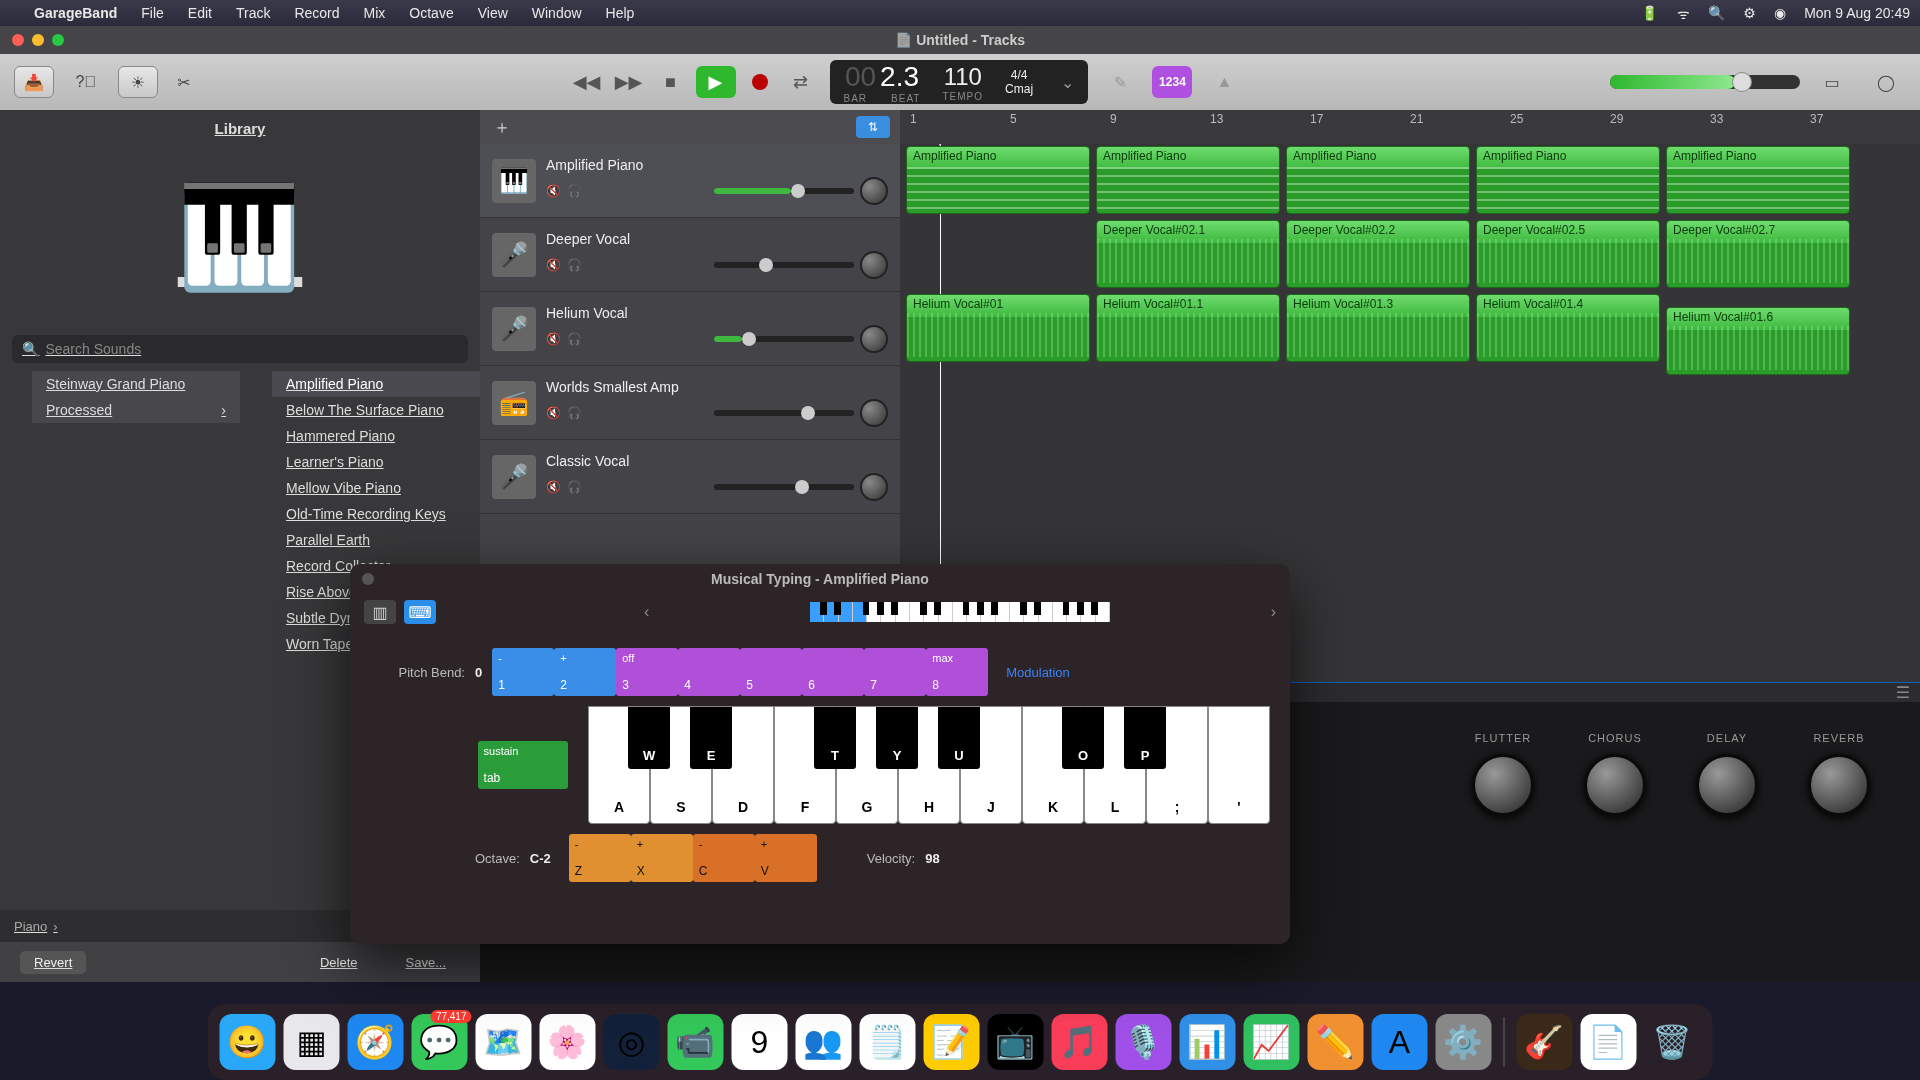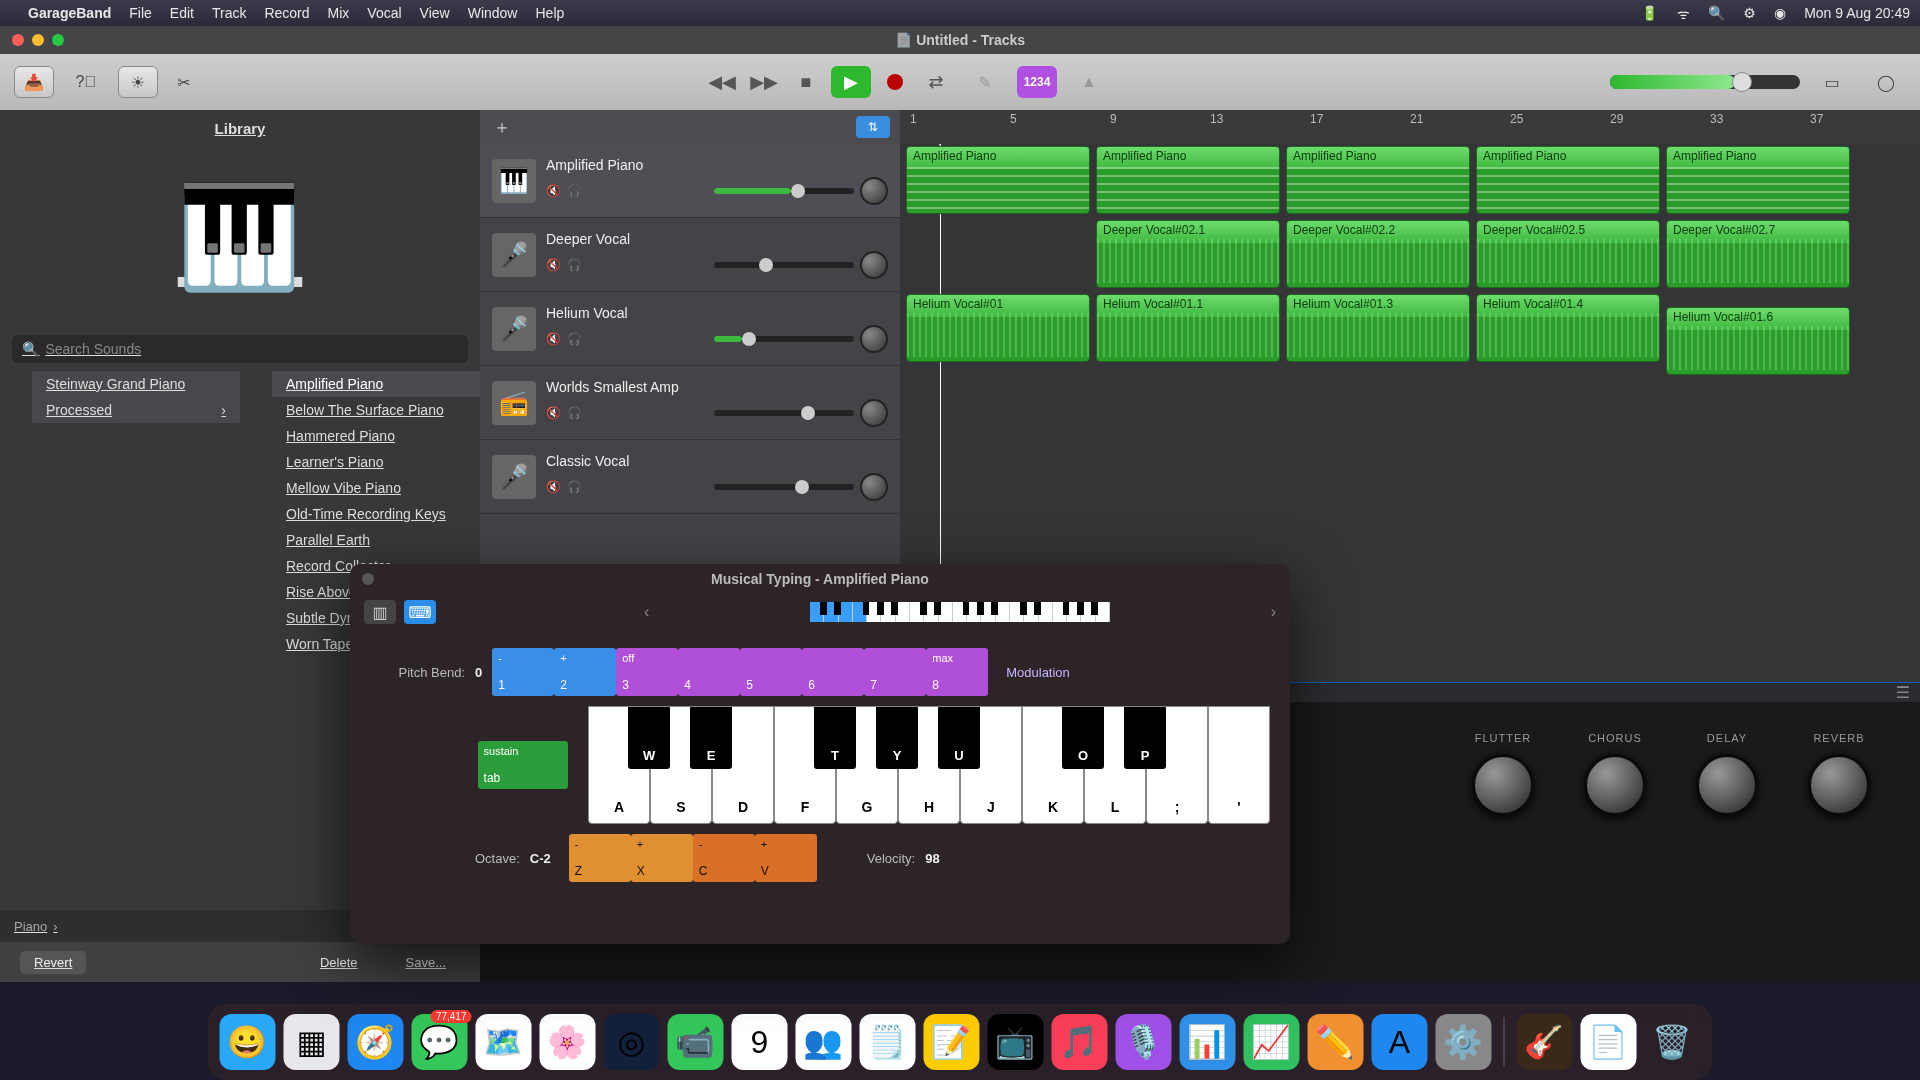--- a/index.html
+++ b/index.html
@@ -1,20 +1,20 @@
 <!DOCTYPE html>
 <html><head>
 <meta charset="utf-8">
 <style>
 * { margin: 0; padding: 0; box-sizing: border-box; font-family: -apple-system, "Helvetica Neue", Arial, sans-serif; }
 body { width: 1920px; height: 1080px; background: #1a1a2a; overflow: hidden; }
 
 
 .menubar { height: 26px; background: linear-gradient(#3a3a4a,#2a2a3a); color: #e8e8e8; display: flex; align-items: center; padding: 0 10px; font-size: 14px; justify-content: space-between; }
-.menubar-left, .menubar-right { display: flex; align-items: center; gap: 18px; }
+.menubar-left, .menubar-right { display: flex; align-items: center; gap: 24px; }
 .menubar-right { gap: 18px; }
 .apple-logo { font-size: 16px; }
 .app-name { font-weight: 700; }
 .menu-item { cursor: default; }
 .status-icon { font-size: 14px; }
 
 
 .window { position: absolute; left: 0; top: 26px; width: 1920px; height: 956px; }
 .titlebar { height: 28px; background: #454547; display: flex; align-items: center; position: relative; }
 .traffic { display: flex; gap: 8px; margin-left: 12px; }
@@ -113,21 +113,21 @@
 .mtwin-title { position:absolute; left:50%; transform:translateX(-50%); color:#bbb; font-size:14px; font-weight:600;}
 .mtwin-toolbar { display:flex; align-items:center; padding: 6px 14px; gap: 8px;}
 .mt-mode { width:32px; height:24px; border-radius:4px; display:flex; align-items:center; justify-content:center;}
 .mt-mode.active { background:#2a8ee8;}
 .mini-kb { margin: 0 auto; background:#fff; height: 20px; width: 300px; border-radius:2px; position:relative; display:flex;}
 .mini-kb .k { flex:1; border-right:1px solid #ccc; position:relative;}
 .mini-kb .k.sel { background:#3a9eff;}
 .mini-kb .bk { position:absolute; top:0; width:50%; height:65%; background:#000; right:-25%; z-index:2;}
 .mt-row { display:flex; align-items:center; padding: 10px 20px; gap:10px;}
 .mt-label { color:#bbb; font-size:13px; width:95px; text-align:right;}
-.mt-label-right { color:#c4b5fd; font-size:13px; margin-left:8px;}
+.mt-label-right { color:#3b82f6; font-size:13px; margin-left:8px;}
 .key { width: 62px; height: 48px; border-radius:3px; display:flex; flex-direction:column; justify-content:space-between; padding: 4px 6px; font-size:12px; color:#111; font-weight:500;}
 .key.blue { background:#3a8ee8; color:#fff;}
 .key.purple { background:#b050d8; color:#fff;}
 .key.green { background:#2a9c3a; color:#fff; width:124px;}
 .key.orange { background:#e09030; }
 .key.dorange { background:#d87028;}
 .key-top { font-size:11px; }
 .piano { display:flex; margin-left: 10px; height: 118px;}
 .white-key { width: 62px; background:#fff; border:1px solid #888; border-radius: 0 0 4px 4px; display:flex; align-items:flex-end; justify-content:center; padding-bottom:8px; font-size:14px; font-weight:600; position:relative;}
 .black-key { width: 42px; height: 62px; background:#000; color:#fff; position:absolute; top:0; right:-21px; z-index:5; border-radius:0 0 3px 3px; display:flex; align-items:flex-end; justify-content:center; padding-bottom:6px; font-size:13px;}
@@ -145,21 +145,21 @@
 
 <div class="menubar">
   <div class="menubar-left">
     <span class="apple-logo"></span>
     <span class="app-name menu-item">GarageBand</span>
     <span class="menu-item">File</span>
     <span class="menu-item">Edit</span>
     <span class="menu-item">Track</span>
     <span class="menu-item">Record</span>
     <span class="menu-item">Mix</span>
-    <span class="menu-item">Vocal</span>
+    <span class="menu-item">Octave</span>
     <span class="menu-item">View</span>
     <span class="menu-item">Window</span>
     <span class="menu-item">Help</span>
   </div>
   <div class="menubar-right">
     <span class="status-icon">🔋</span>
     <span class="status-icon">ᯤ</span>
     <span class="status-icon">🔍</span>
     <span class="status-icon">⚙</span>
     <span class="status-icon">◉</span>
@@ -185,20 +185,41 @@
       <div class="tool-btn" style="border:none;background:transparent;">✂</div>
     </div>
     <div class="spacer"></div>
     <div class="transport">
       <div class="trans-btn">◀◀</div>
       <div class="trans-btn">▶▶</div>
       <div class="trans-btn">■</div>
       <div class="trans-btn play-btn">▶</div>
       <span class="rec-btn"></span>
       <div class="trans-btn">⇄</div>
+    </div>
+    <div class="lcd">
+      <div class="lcd-col">
+        <span style="display:flex;align-items:baseline;gap:4px;">
+            <span style="color:#555;font-size:28px;">00</span>
+            <span class="lcd-big">2.3</span>
+          </span>
+        <span style="display:flex;gap:24px;">
+            <span class="lcd-small">BAR</span>
+            <span class="lcd-small">BEAT</span>
+          </span>
+      </div>
+      <div class="lcd-col">
+        <span class="lcd-tempo">110</span>
+        <span class="lcd-small">TEMPO</span>
+      </div>
+      <div class="lcd-col lcd-sig">
+        <span>4/4</span>
+        <span>Cmaj</span>
+      </div>
+      <span class="lcd-chev">⌄</span>
     </div>
     <div class="tool-btn" style="border:none;background:transparent;color:#999;">✎</div>
     <div class="tool-btn tool-purple">1234</div>
     <div class="tool-btn" style="border:none;background:transparent;color:#999;">▲</div>
     <div class="spacer"></div>
     <div class="master-vol">
         <div class="master-vol-fill"></div>
         <div class="master-vol-thumb"></div>
       </div>
     <div class="toolbar-right">

